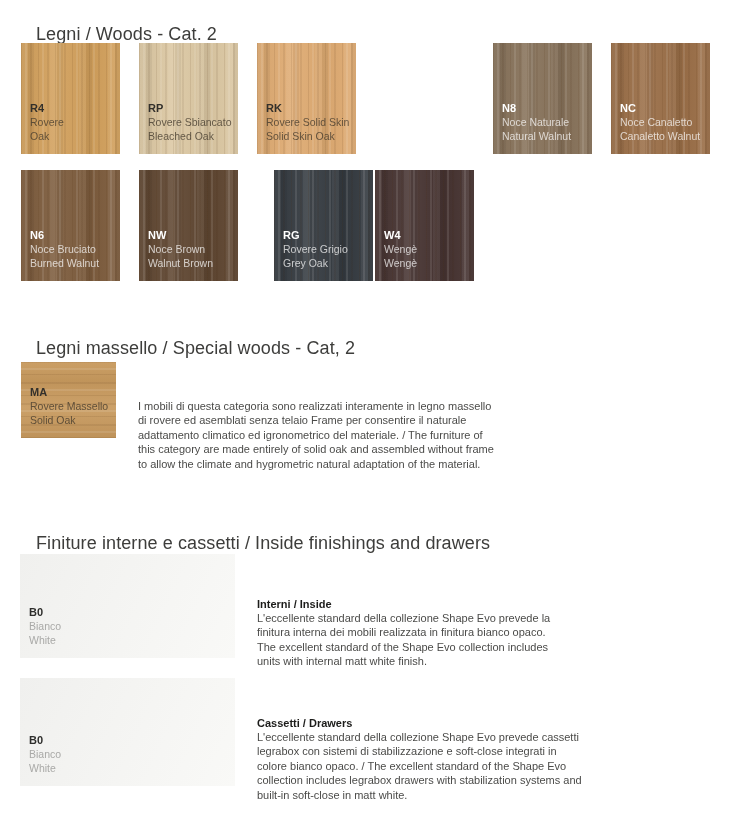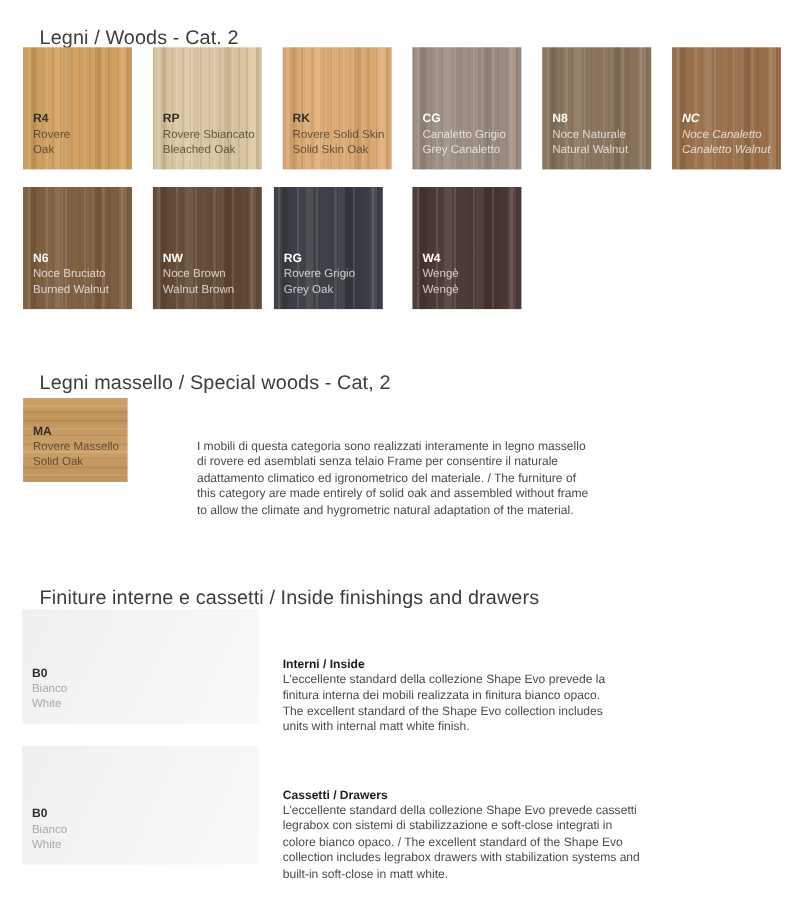--- a/index.html
+++ b/index.html
@@ -87,37 +87,30 @@
   </div>
 
   <div class="card wood" style="left: 139px; top: 43px; width: 99px; height: 111px; --wood: #dcc8a3;">
     <div class="label label-dark">
       <div class="code">RP</div>
       <div class="sub">Rovere Sbiancato</div>
       <div class="sub">Bleached Oak</div>
     </div>
   </div>
 
-  <div class="card wood" style="left: 375px; top: 43px; width: 99px; height: 111px; --wood: #9c8c7f;">
-    <div class="label label-light">
-      <div class="code">CG</div>
-      <div class="sub">Canaletto Grigio</div>
-      <div class="sub">Grey Canaletto</div>
-    </div>
-  </div>
 
   <div class="card wood" style="left: 493px; top: 43px; width: 99px; height: 111px; --wood: #87725a;">
     <div class="label label-light">
       <div class="code">N8</div>
       <div class="sub">Noce Naturale</div>
       <div class="sub">Natural Walnut</div>
     </div>
   </div>
 
-  <div class="card wood" style="left: 611px; top: 43px; width: 99px; height: 111px; font-style: italic; --wood: #9a6e47;">
+  <div class="card wood" style="left: 611px; top: 43px; width: 99px; height: 111px; --wood: #9a6e47;">
     <div class="label label-light">
       <div class="code">NC</div>
       <div class="sub">Noce Canaletto</div>
       <div class="sub">Canaletto Walnut</div>
     </div>
   </div>
 
   <div class="card wood" style="left: 21px; top: 170px; width: 99px; height: 111px; --wood: #7d5c3d;">
     <div class="label label-light">
       <div class="code">N6</div>
@@ -127,21 +120,21 @@
   </div>
 
   <div class="card wood" style="left: 139px; top: 170px; width: 99px; height: 111px; --wood: #5f4631;">
     <div class="label label-light">
       <div class="code">NW</div>
       <div class="sub">Noce Brown</div>
       <div class="sub">Walnut Brown</div>
     </div>
   </div>
 
-  <div class="card wood" style="left: 249px; top: 170px; width: 99px; height: 111px; --wood: #343a40;">
+  <div class="card wood" style="left: 274px; top: 170px; width: 99px; height: 111px; --wood: #343a40;">
     <div class="label label-light">
       <div class="code">RG</div>
       <div class="sub">Rovere Grigio</div>
       <div class="sub">Grey Oak</div>
     </div>
   </div>
 
   <div class="card wood" style="left: 375px; top: 170px; width: 99px; height: 111px; --wood: #463331;">
     <div class="label label-light">
       <div class="code">W4</div>
@@ -153,21 +146,21 @@
   <h1 class="section-title" style="top:323px;">Legni massello / Special woods - Cat, 2</h1>
 
   <div class="card wood horizontal" style="left: 21px; top: 362px; width: 95px; height: 76px; --wood: #c89a5e;">
     <div class="label label-dark">
       <div class="code">MA</div>
       <div class="sub">Rovere Massello</div>
       <div class="sub">Solid Oak</div>
     </div>
   </div>
 
-  <p class="para" style="left:138px;top:399px;width:380px;margin-left:41px;">I mobili di questa categoria sono realizzati interamente in legno massello
+  <p class="para" style="left:138px;top:399px;width:380px;">I mobili di questa categoria sono realizzati interamente in legno massello
 di rovere ed asemblati senza telaio Frame per consentire il naturale
 adattamento climatico ed igronometrico del materiale. / The furniture of
 this category are made entirely of solid oak and assembled without frame
 to allow the climate and hygrometric natural adaptation of the material.</p>
 
   <h1 class="section-title" style="top:518px;">Finiture interne e cassetti / Inside finishings and drawers</h1>
 
   <div class="card panel" style="left:20px;top:554px;width:215px;height:104px;">
     <div class="label label-b0">
       <div class="code">B0</div>

